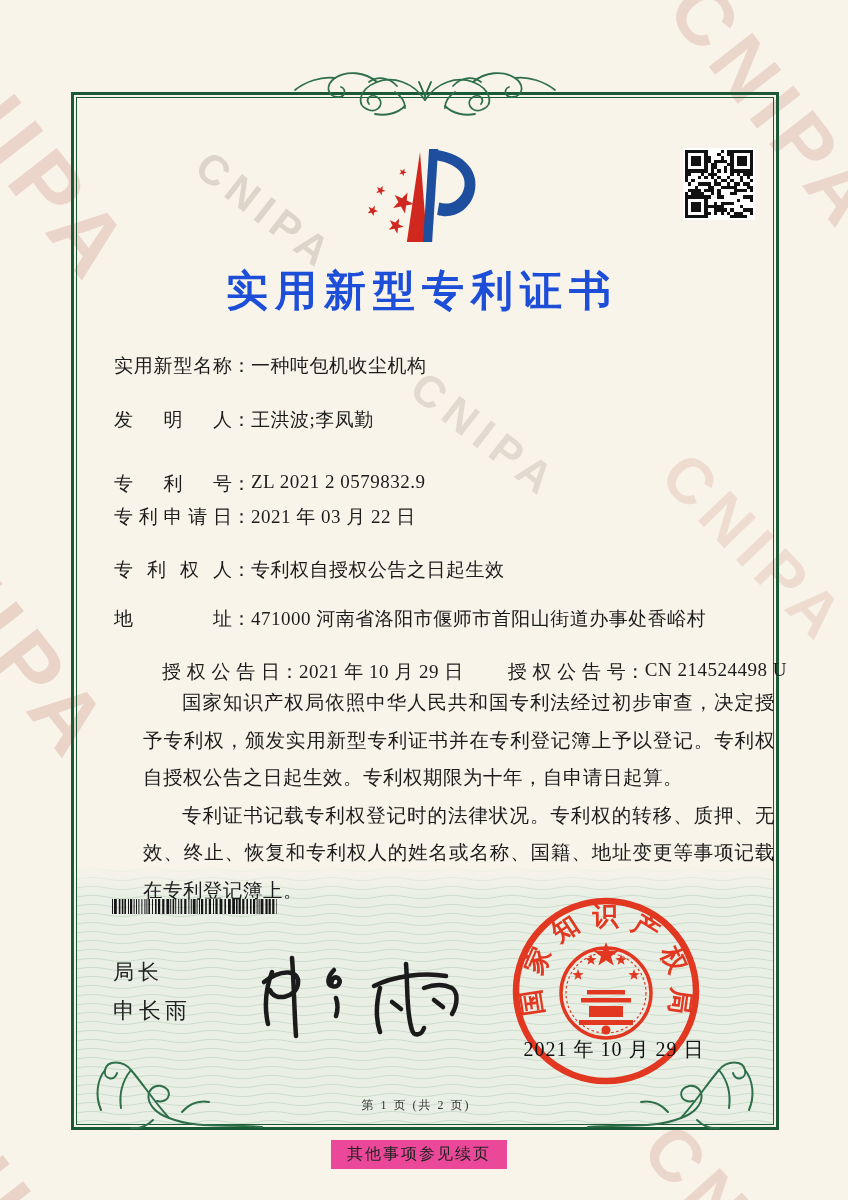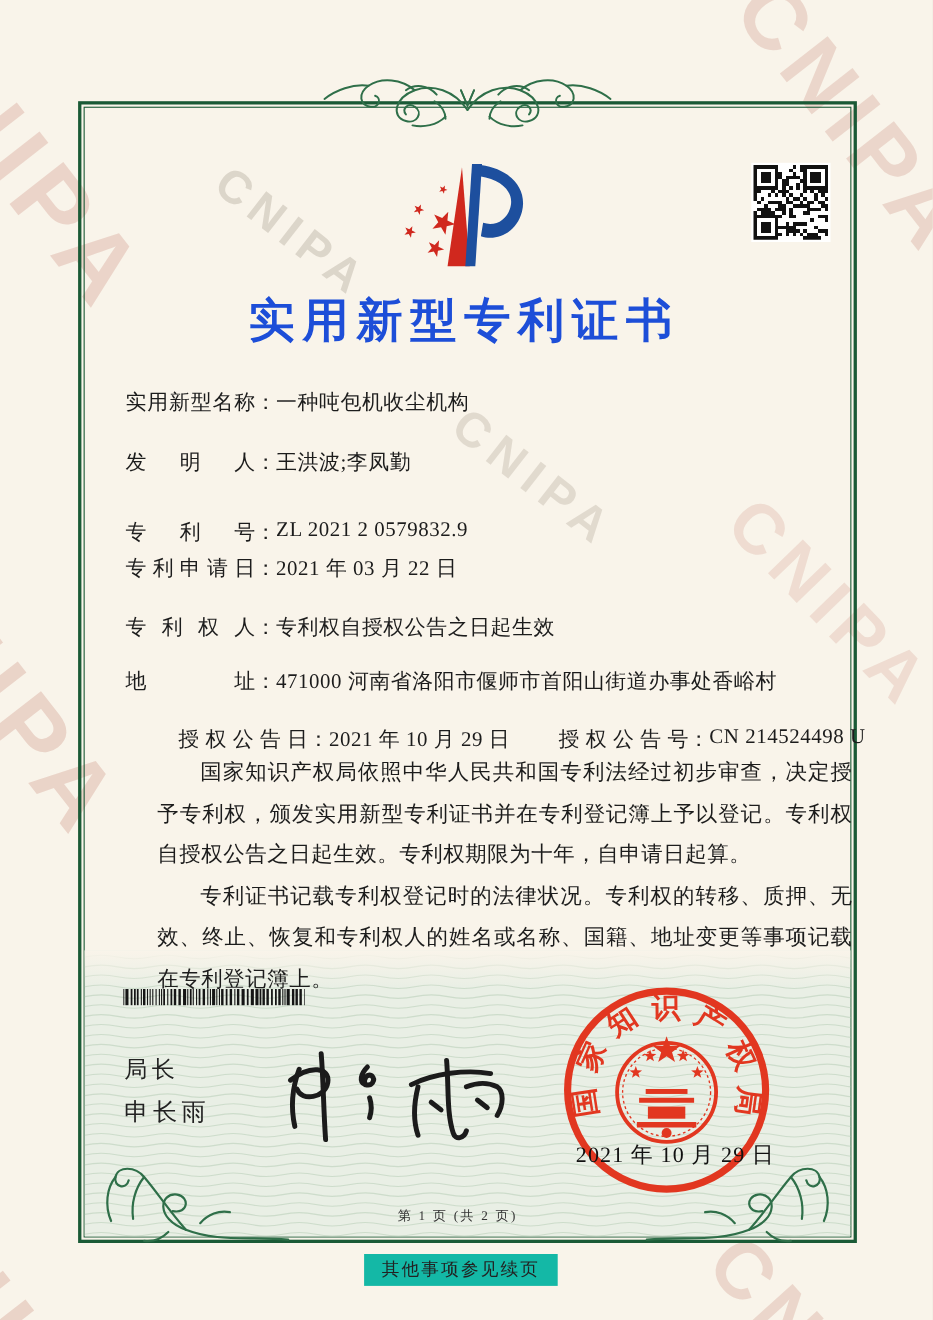--- a/index.html
+++ b/index.html
@@ -50,21 +50,21 @@
   .signer-name{position:absolute;left:113px;top:996px;font-size:22px;letter-spacing:4px;
                font-family:"Liberation Sans", sans-serif;color:#222;}
   .signature{position:absolute;left:248px;top:940px;width:215px;height:100px;}
 
   .seal{position:absolute;left:508px;top:893px;width:196px;height:196px;opacity:0.96;}
   .seal-date{position:absolute;left:516px;top:1036px;width:196px;text-align:center;
              font-size:20px;letter-spacing:1px;color:#111;z-index:6;}
 
   .page-no{position:absolute;left:416px;top:1097px;transform:translateX(-50%);
            font-size:12px;letter-spacing:2px;color:#333;z-index:6;}
-  .continuation{position:absolute;left:331px;top:1140px;background:#14b8a6;
+  .continuation{position:absolute;left:331px;top:1140px;background:#ec4899;
                 padding:4px 16px;font-size:16px;letter-spacing:2px;color:#222;z-index:6;}
 </style>
 </head>
 <body>
 
 <div class="page">
 
   <div class="wm" style="left:-45px;top:-15px;font-size:90px;letter-spacing:10px;color:rgba(214,166,152,0.40);transform:rotate(52deg);">CNIPA</div>
   <div class="wm" style="left:216px;top:142px;font-size:42px;letter-spacing:7px;color:rgba(182,172,158,0.42);transform:rotate(38deg);">CNIPA</div>
   <div class="wm" style="left:722px;top:-35px;font-size:80px;letter-spacing:9px;color:rgba(214,166,152,0.38);transform:rotate(52deg);">CNIPA</div>

